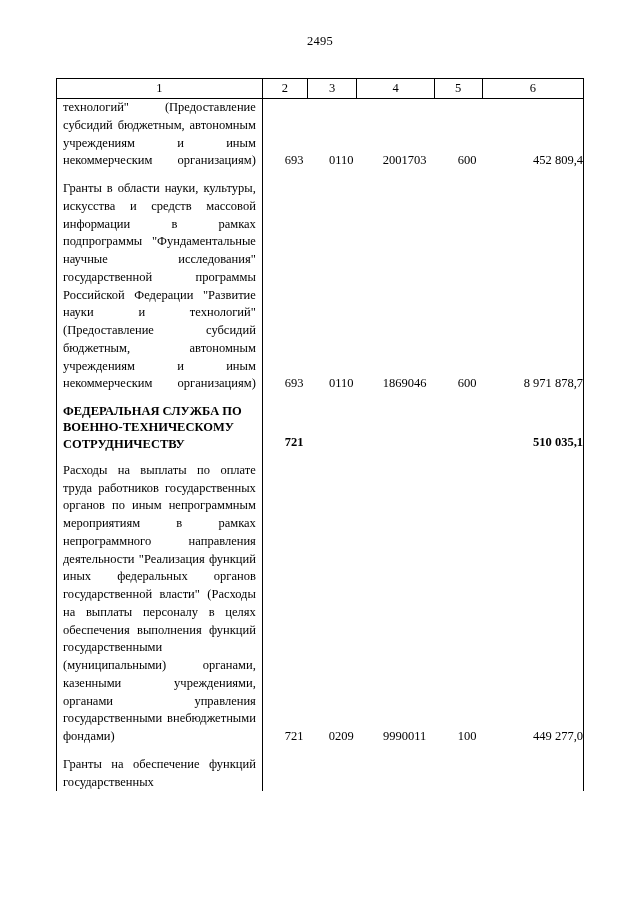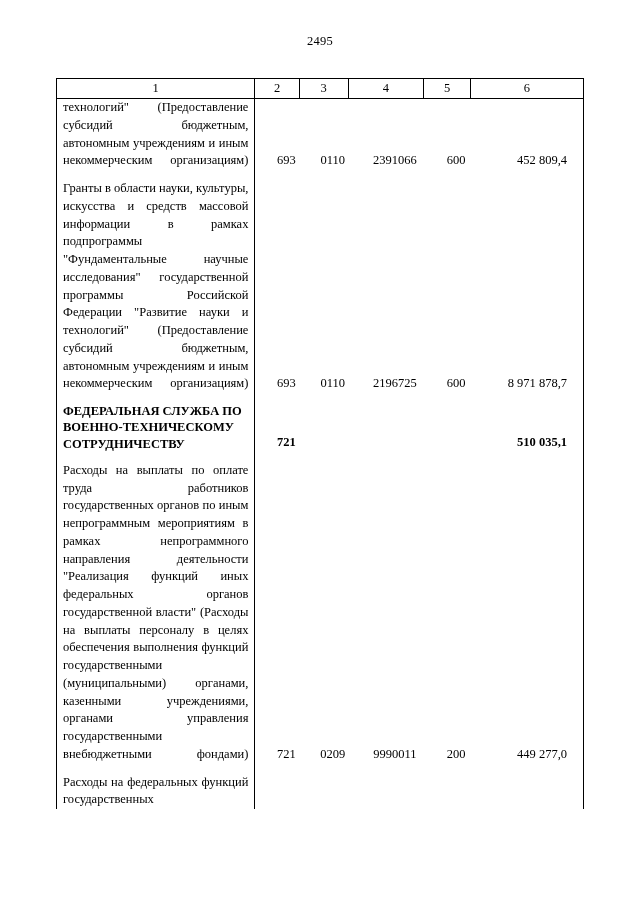--- a/index.html
+++ b/index.html
@@ -60,21 +60,21 @@
     text-align-last: justify;
     width: 222px;
   }
   tr.body td.c-num {
     text-align: center;
     padding-left: 18px;
   }
   tr.body td.c-last {
     border-right: 1px solid #000;
     text-align: right;
-    padding-right: 16px;
+    padding-right: 0;
   }
   tr.spacer td.c-text { height: 10px; }
   .w2 { width: 30px; }
   .w3 { width: 34px; }
   .w4 { width: 66px; }
   .w5 { width: 34px; margin-left: 23px; }
   .w6 { width: 118px; }
   .bold { font-weight: bold; }
   .nojust {
     text-align: left !important;
@@ -109,38 +109,38 @@
         <td>3</td>
         <td>4</td>
         <td>5</td>
         <td>6</td>
       </tr>
 
       <tr class="body">
         <td class="c-text">технологий"   (Предоставление субсидий бюджетным, автономным учреждениям и иным некоммерческим организациям)</td>
         <td class="c-num w2">693</td>
         <td class="c-num w3">0110</td>
-        <td class="c-num w4">2391066</td>
+        <td class="c-num w4">2001703</td>
         <td class="c-num w5">600</td>
         <td class="c-last w6 nowrapnum">452 809,4</td>
       </tr>
       <tr class="body spacer">
         <td class="c-text"></td>
         <td></td>
           <td></td>
           <td></td>
           <td></td>
         <td class="c-last"></td>
       </tr>
 
       <tr class="body">
         <td class="c-text">Гранты в области науки, культуры, искусства и средств массовой информации в рамках подпрограммы "Фундаментальные научные исследования" государственной программы Российской Федерации "Развитие науки и технологий" (Предоставление субсидий бюджетным, автономным учреждениям и иным некоммерческим организациям)</td>
         <td class="c-num w2">693</td>
         <td class="c-num w3">0110</td>
-        <td class="c-num w4">2196725</td>
+        <td class="c-num w4">1869046</td>
         <td class="c-num w5">600</td>
         <td class="c-last w6 nowrapnum">8 971 878,7</td>
       </tr>
       <tr class="body spacer">
         <td class="c-text"></td>
         <td></td>
           <td></td>
           <td></td>
           <td></td>
         <td class="c-last"></td>
@@ -161,34 +161,34 @@
           <td></td>
           <td></td>
         <td class="c-last"></td>
       </tr>
 
       <tr class="body">
         <td class="c-text">Расходы на выплаты по оплате труда работников государственных органов по иным непрограммным мероприятиям в рамках непрограммного направления деятельности "Реализация функций иных федеральных органов государственной власти" (Расходы на выплаты персоналу в целях обеспечения выполнения функций государственными (муниципальными) органами, казенными учреждениями, органами управления государственными внебюджетными фондами)</td>
         <td class="c-num w2">721</td>
         <td class="c-num w3">0209</td>
         <td class="c-num w4">9990011</td>
-        <td class="c-num w5">200</td>
+        <td class="c-num w5">100</td>
         <td class="c-last w6 nowrapnum">449 277,0</td>
       </tr>
       <tr class="body spacer">
         <td class="c-text"></td>
         <td></td>
           <td></td>
           <td></td>
           <td></td>
         <td class="c-last"></td>
       </tr>
 
       <tr class="body">
-        <td class="c-text">Расходы на федеральных функций государственных</td>
+        <td class="c-text">Гранты на обеспечение функций государственных</td>
         <td class="c-num w2"></td>
         <td class="c-num w3"></td>
         <td class="c-num w4"></td>
         <td class="c-num w5"></td>
         <td class="c-last w6 nowrapnum"></td>
       </tr>
     </tbody>
   </table>
 
 </div>

